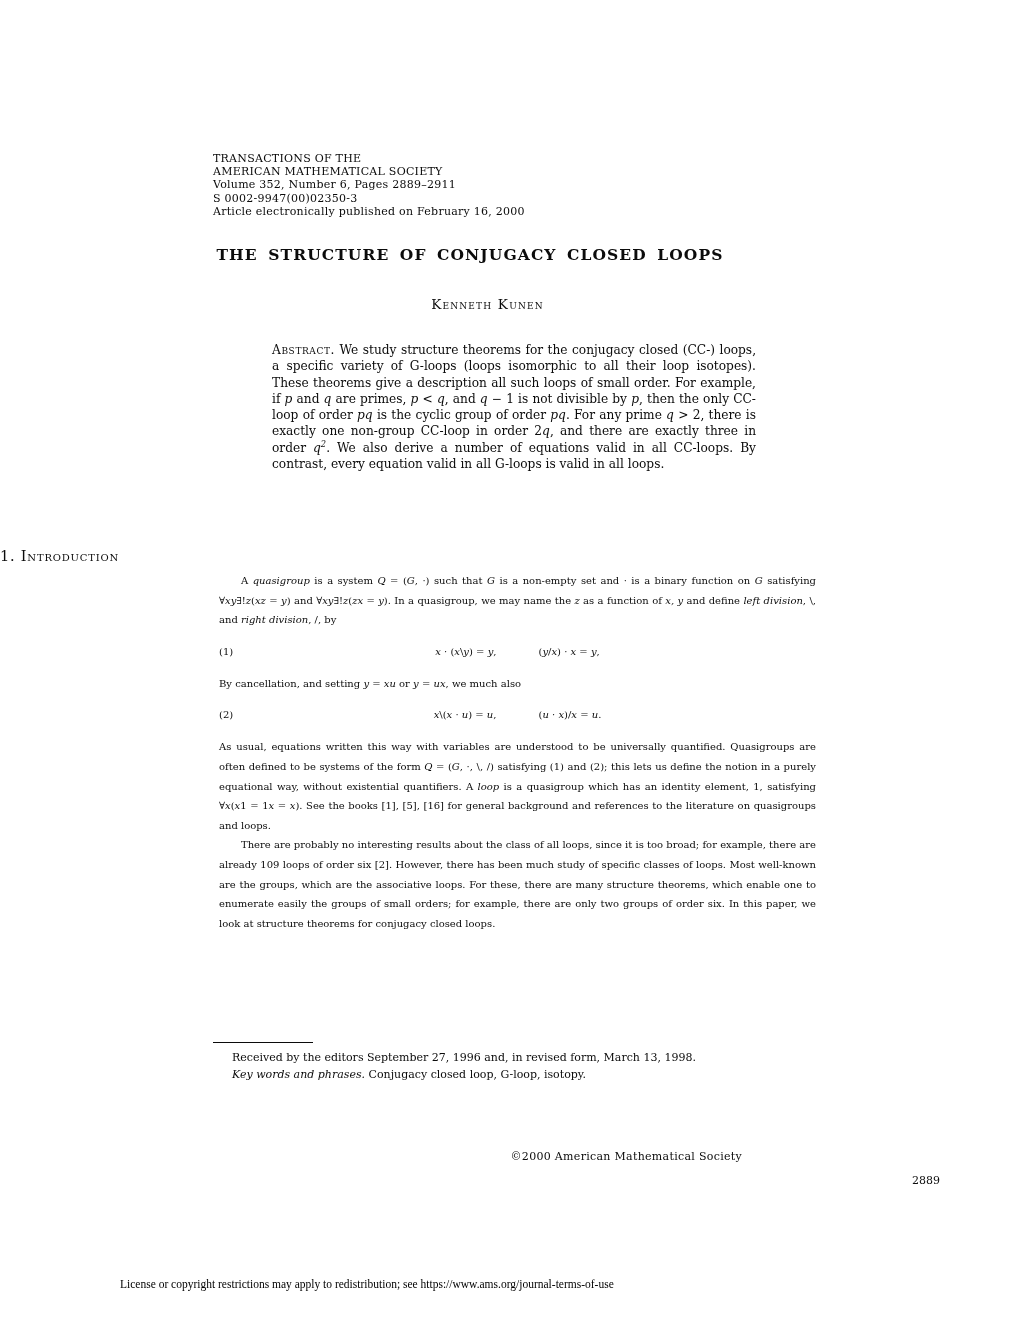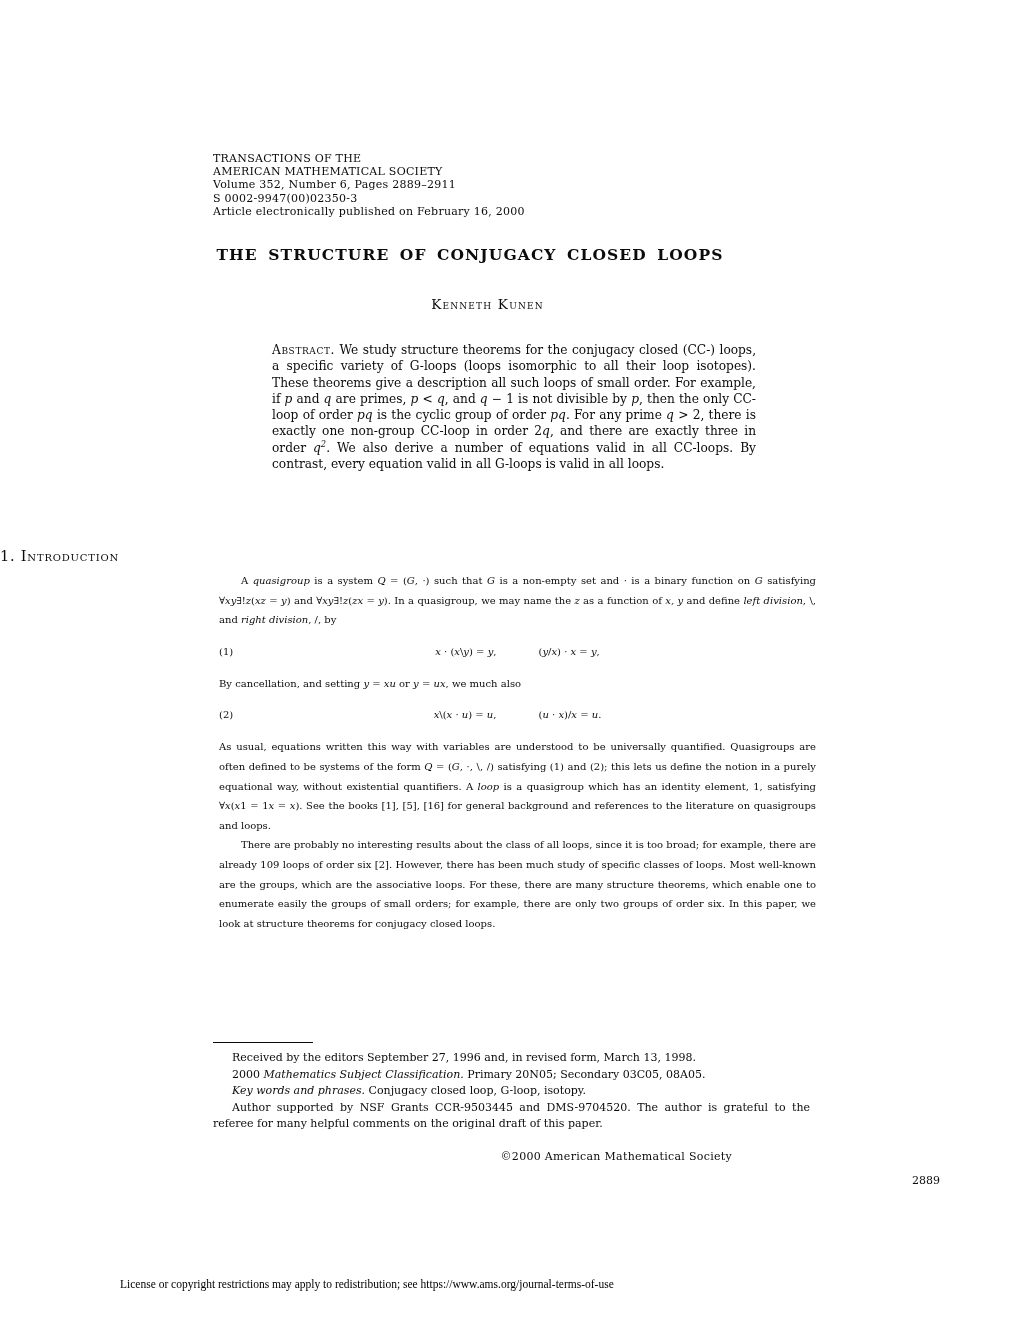--- a/index.html
+++ b/index.html
@@ -94,21 +94,21 @@
     left: 213px;
     width: 597px;
     top: 1050px;
     font-size: 11px;
     line-height: 16.6px;
     text-align: justify;
   }
   .footnotes p { margin: 0; text-indent: 19px; }
   .copyright-line {
     position: absolute;
-    right: 208px;
+    right: 198px;
     top: 1150px;
     font-size: 11px;
     letter-spacing: 0.3px;
   }
   .page-number {
     position: absolute;
     left: 12px; right: 0;
     top: 1174px;
     text-align: right;
     font-size: 11px;
@@ -162,23 +162,21 @@
     </div>
 
     <p><span>As usual, equations written this way with variables are understood to be universally quantified. Quasigroups are often defined to be systems of the form </span><span class="cal">Q</span><span> = (</span><span class="it">G</span><span>, ·, \, /) satisfying (1) and (2); this lets us define the notion in a purely equational way, without existential quantifiers. A </span><span class="it">loop</span><span> is a quasigroup which has an identity element, 1, satisfying ∀</span><span class="it">x</span><span>(</span><span class="it">x</span><span>1 = 1</span><span class="it">x</span><span> = </span><span class="it">x</span><span>). See the books [1], [5], [16] for general background and references to the literature on quasigroups and loops.</span></p>
     <p class="indent"><span>There are probably no interesting results about the class of all loops, since it is too broad; for example, there are already 109 loops of order six [2]. However, there has been much study of specific classes of loops. Most well-known are the groups, which are the associative loops. For these, there are many structure theorems, which enable one to enumerate easily the groups of small orders; for example, there are only two groups of order six. In this paper, we look at structure theorems for conjugacy closed loops.</span></p>
   </div>
 
   <div class="footnote-rule"></div>
 
   <div class="footnotes">
     <p>Received by the editors September 27, 1996 and, in revised form, March 13, 1998.</p>
-    <p><span>2000 </span><span class="it">Mathematics Subject Classification.</span><span> Primary 20N05; Secondary 03C05, 08A05.</span></p>
     <p><span class="it">Key words and phrases.</span><span> Conjugacy closed loop, G-loop, isotopy.</span></p>
-    <p>Author supported by NSF Grants CCR-9503445 and DMS-9704520. The author is grateful to the referee for many helpful comments on the original draft of this paper.</p>
   </div>
 
   <div class="copyright-line">©2000 American Mathematical Society</div>
 
   <div class="page-number">2889</div>
 
   <div class="license-line">License or copyright restrictions may apply to redistribution; see https://www.ams.org/journal-terms-of-use</div>
 
 </div>
 

